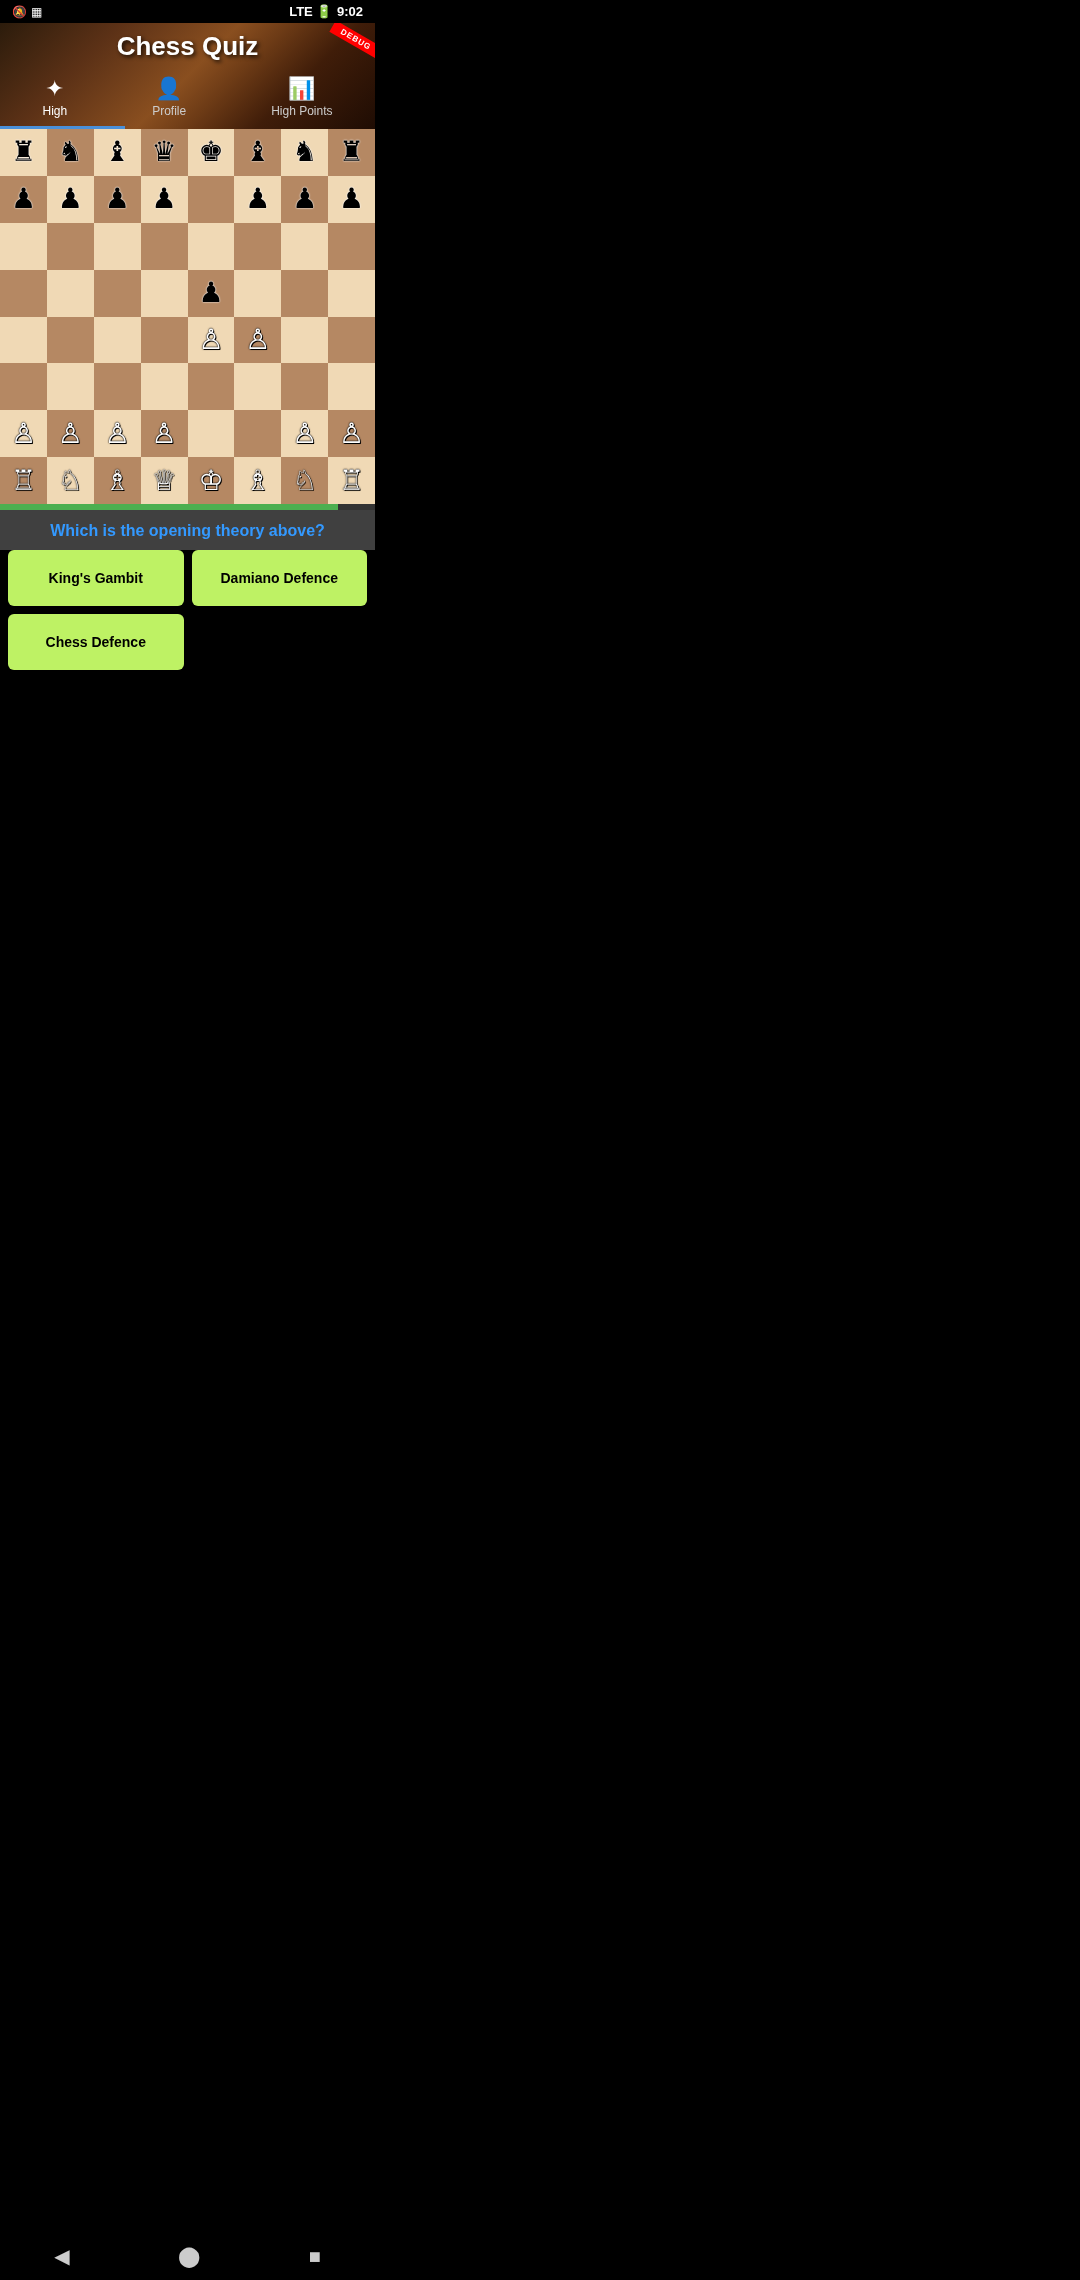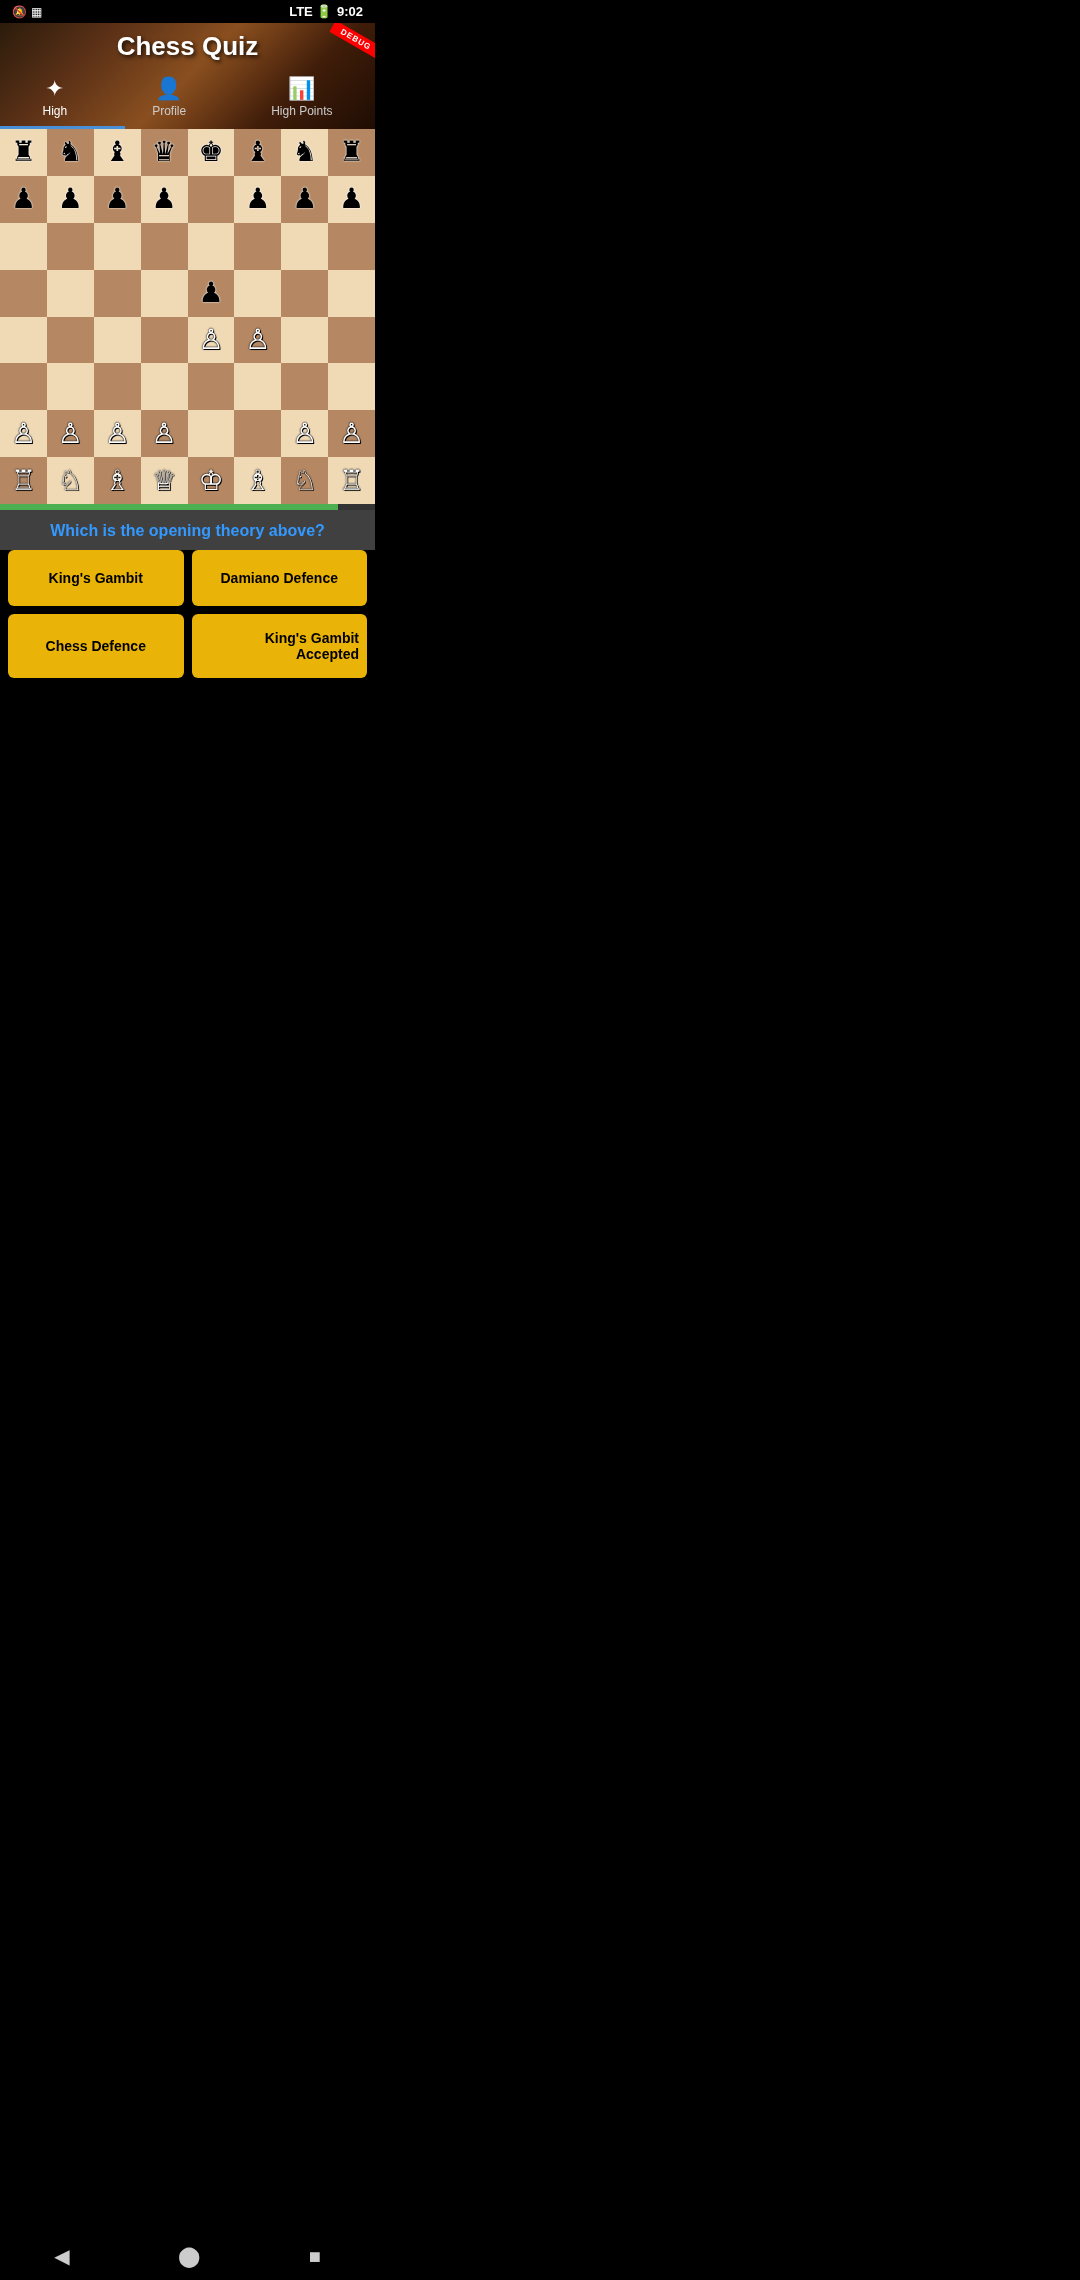--- a/index.html
+++ b/index.html
@@ -133,29 +133,29 @@
 
     
     .answers-grid {
       display: grid;
       grid-template-columns: 1fr 1fr;
       gap: 8px;
       padding: 0 8px 16px;
       background: #000;
     }
     .answer-btn {
-      background: #eab308;
+      background: #bef264;
       color: #000;
       border: none;
       border-radius: 6px;
       padding: 16px 8px;
       font-size: 14px;
       font-weight: bold;
       cursor: pointer;
-      text-align: right;
+      text-align: center;
       min-height: 56px;
       display: flex;
       align-items: center;
       justify-content: center;
     }
 
     
     .bottom-fill {
       background: #000;
       flex: 1;
@@ -370,21 +370,20 @@
 <div class="progress-bar">
   <div class="progress-fill" id="progress-fill" style="width: 90%;"></div>
 </div>
 
 <div class="question-text">Which is the opening theory above?</div>
 
 <div class="answers-grid">
   <button class="answer-btn">King's Gambit</button>
   <button class="answer-btn">Damiano Defence</button>
   <button class="answer-btn">Chess Defence</button>
-  <button class="answer-btn">King's Gambit Accepted</button>
 </div>
 
 <div class="bottom-fill"></div>
 
 <div class="nav-bar">
   <span class="nav-btn">◀</span>
   <span class="nav-btn">⬤</span>
   <span class="nav-btn">■</span>
 </div>
 

